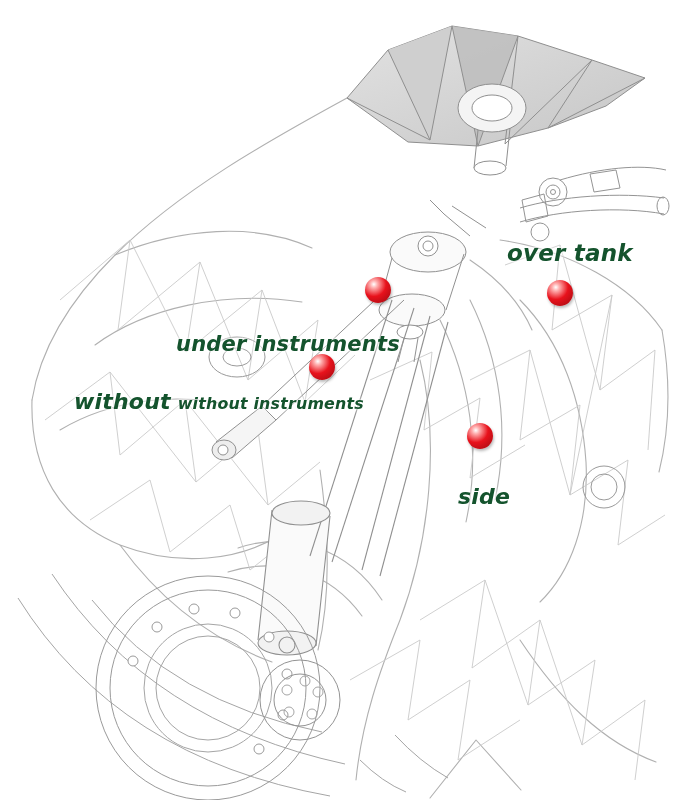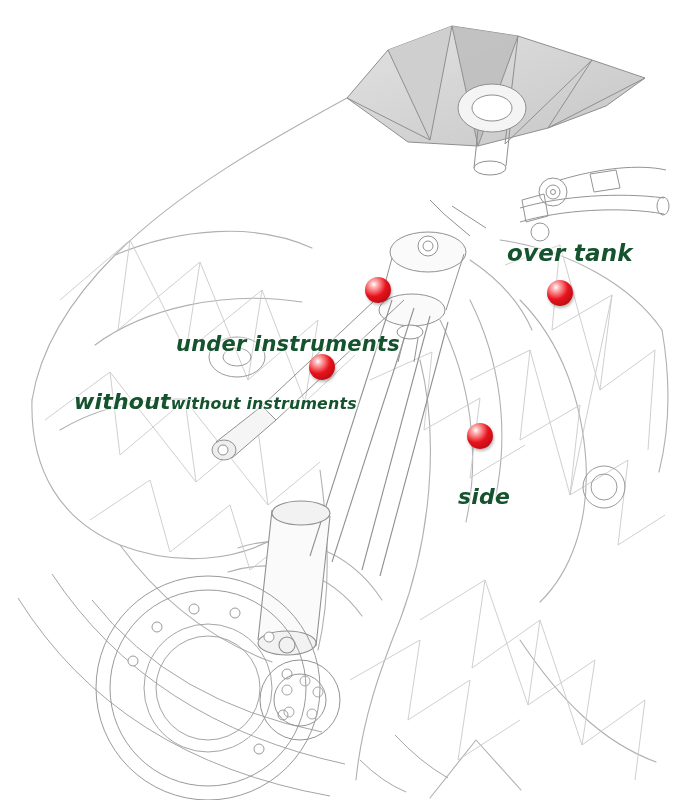--- a/index.html
+++ b/index.html
@@ -26,20 +26,21 @@
     white-space:nowrap;
     color:#14532d;
     font-weight:bold;
     font-style:italic;
     letter-spacing:0.2px;
     text-shadow:0 0 3px #ffffff, 0 0 6px #ffffff;
     z-index:3;
   }
   .sublabel{
     font-size:0.72em;
+    margin-left:7px;
   }
 </style>
 </head>
 <body>
 
 <div class="stage">
 
   <svg width="673" height="800" viewBox="0 0 673 800" xmlns="http://www.w3.org/2000/svg">
     <defs>
       <linearGradient id="ws" x1="0" y1="0" x2="1" y2="1">

